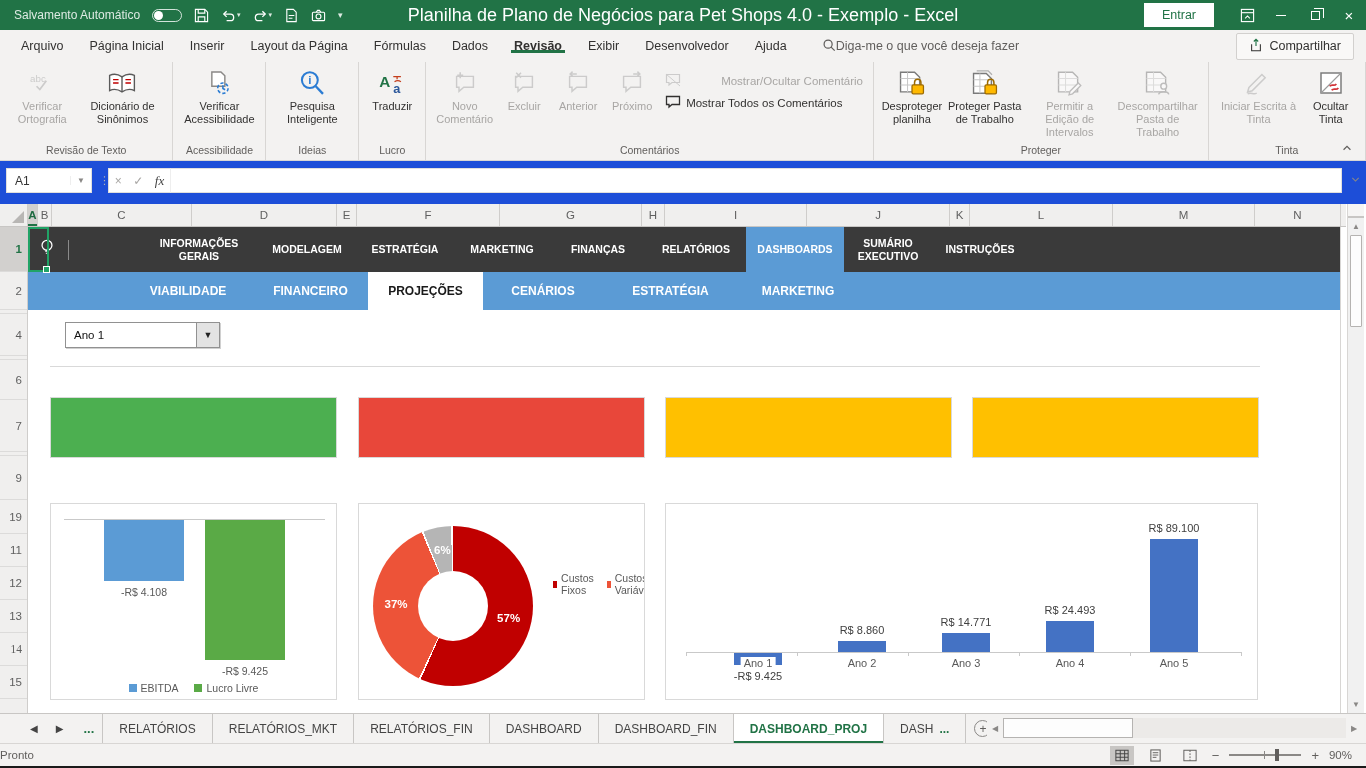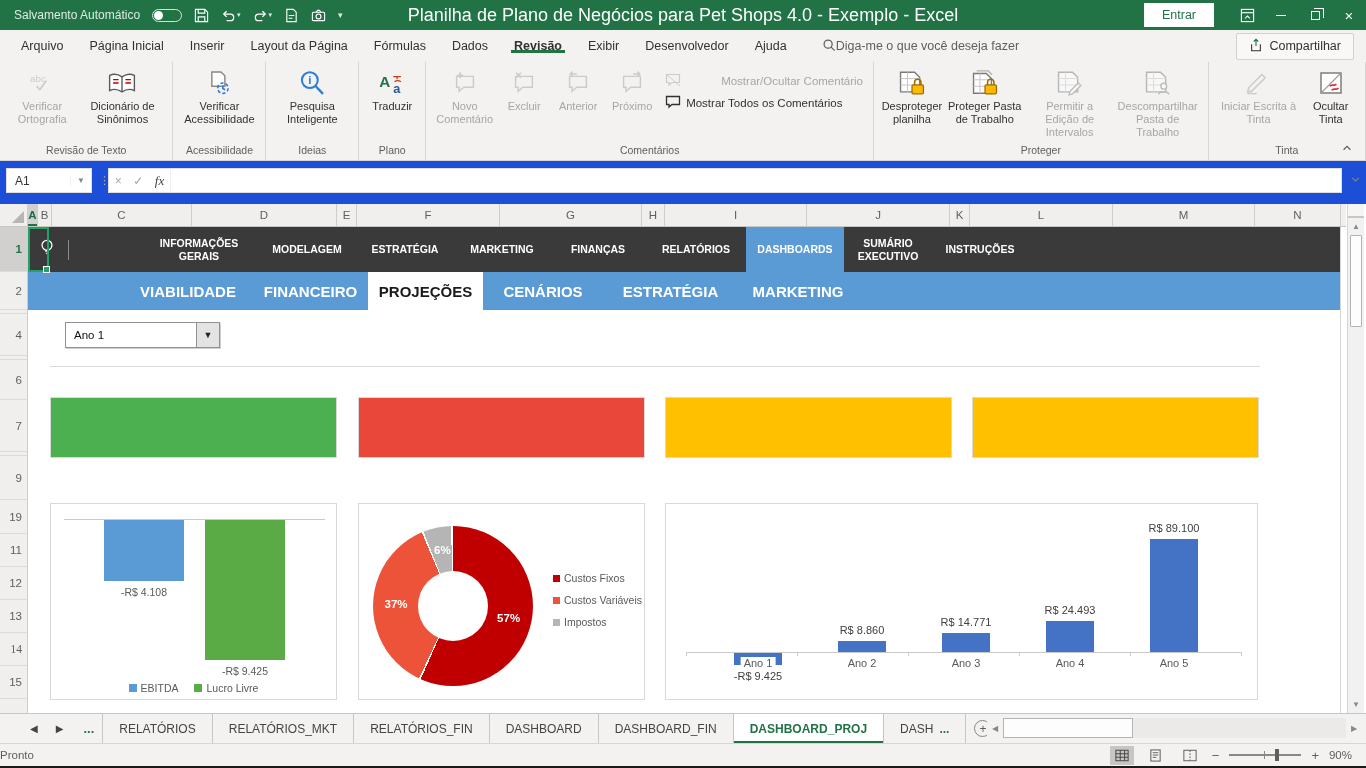--- a/index.html
+++ b/index.html
@@ -70,38 +70,38 @@
   
   #gridcanvas { position:absolute; left:28px; top:227px; width:1313px; height:486px; background:#fff; border-right:1px solid #d8d6d4; overflow:hidden; }
   #wbnav { position:absolute; left:0; top:0; width:1313px; height:45px; background:#3a3a3a; display:flex; align-items:stretch; }
   .brand { display:flex; align-items:center; gap:6px; padding:0 10px 0 10px; width:112px; }
   .brand .bname { color:#fff; font-size:16px; font-weight:bold; letter-spacing:.5px; }
   .brand .bsep { width:1px; height:20px; background:#8a8a8a; }
   .brand .btag { color:#c8c8c8; font-size:6.5px; line-height:7.5px; }
   .wbitem { display:flex; align-items:center; justify-content:center; text-align:center; color:#fff; font-size:10.5px; font-weight:bold; line-height:13px; cursor:pointer; }
   .wbitem.active { background:#5b9bd5; }
   #subnav { position:absolute; left:0; top:45px; width:1313px; height:38px; background:#5b9bd5; display:flex; align-items:stretch; padding-left:95px; }
-  .snitem { display:flex; align-items:center; justify-content:center; color:#fff; font-size:15px; font-weight:bold; cursor:pointer; }
+  .snitem { display:flex; align-items:center; justify-content:center; color:#fff; font-size:12px; font-weight:bold; cursor:pointer; }
   .snitem.active { background:#fff; color:#1a1a1a; }
   #selbox { position:absolute; left:0; top:0; width:21px; height:45px; border:2px solid #21a366; z-index:5; }
   #selbox:after { content:""; position:absolute; right:-3px; bottom:-3px; width:5px; height:5px; background:#21a366; border:1px solid #fff; }
   #yeardd { position:absolute; left:37px; top:95px; width:155px; height:26px; background:#fff; border:1px solid #919191; box-shadow:1px 1px 0 #d0d0d0; display:flex; align-items:center; font-size:11.5px; color:#111; }
   #yeardd span:first-child { padding-left:8px; }
   .dd-btn { margin-left:auto; width:23px; height:100%; background:#e3e3e3; border-left:1px solid #919191; display:flex; align-items:center; justify-content:center; font-size:9px; color:#222; }
   .hline { position:absolute; left:22px; top:139px; width:1210px; height:1px; background:#d9d9d9; }
   .kpi-title { position:absolute; top:146px; font-size:13px; font-weight:bold; color:#111; }
   .kpi-card { position:absolute; top:170px; width:287px; height:61px; border:1px solid #d9d9d9; display:flex; align-items:center; justify-content:center; color:#fff; font-size:30px; font-weight:bold; }
   .chart-title { position:absolute; top:247px; font-size:13.5px; font-weight:bold; color:#111; }
   .chart-box { position:absolute; top:276px; height:197px; background:#fff; border:1px solid #d9d9d9; overflow:hidden; }
   .cb-label { position:absolute; font-size:10.5px; color:#595959; white-space:nowrap; transform:translateX(-50%); }
   .cb-bar { position:absolute; }
   .legend-row { position:absolute; left:0; right:0; display:flex; justify-content:center; gap:16px; font-size:10.5px; color:#595959; }
   .legend-row .li, .legend-col .li { display:flex; align-items:center; gap:4px; }
   .lsq { width:8px; height:8px; display:inline-block; }
-  .legend-col { position:absolute; display:flex; flex-direction:column; gap:10px; font-size:10.5px; color:#595959; }
+  .legend-col { position:absolute; display:flex; gap:10px; font-size:10.5px; color:#595959; }
   .donut { position:absolute; border-radius:50%; }
   .donut-hole { position:absolute; border-radius:50%; background:#fff; }
   .donut-label { position:absolute; color:#fff; font-size:11.5px; font-weight:bold; transform:translate(-50%,-50%); }
   .axis-line { position:absolute; background:#c9c9c9; }
   .tickv { position:absolute; width:1px; height:4px; background:#c9c9c9; }
   .val-label { position:absolute; font-size:11px; color:#404040; white-space:nowrap; transform:translateX(-50%); }
   .cat-label { position:absolute; font-size:11px; color:#595959; white-space:nowrap; transform:translateX(-50%); z-index:3; }
 
   
   #vscroll { position:absolute; left:1347px; top:204px; width:17px; height:509px; background:#f1f1f1; border-left:1px solid #d8d6d4; }
@@ -295,21 +295,21 @@
             <span class="bicon">
               <svg width="28" height="24" viewBox="0 0 22 18">
                 <text x="1" y="12" font-size="12" font-weight="bold" fill="#217346">A</text>
                 <text x="12" y="16.5" font-size="10" font-weight="bold" fill="#2b579a">a</text>
                 <path d="M12 4h6M15 4v2M13 8c1.5-1 3.5-1 5 0" fill="none" stroke="#c43e1c" stroke-width="1"></path>
               </svg>
             </span>
             <span>Traduzir</span>
           </div>
         </div>
-        <div class="rlabel">Plano</div>
+        <div class="rlabel">Lucro</div>
       </div>
       <div class="rgroup">
         <div class="rbtns">
           <div class="bigbtn disabled">
             <span class="bicon">
               <svg width="26" height="24" viewBox="0 0 20 20">
                 <path d="M3 4.5h14v9h-8l-4 3.5v-3.5H3z" fill="none" stroke="currentColor" stroke-width="1.2"></path>
                 <path d="M6 1v5M3.5 3.5h5" stroke="currentColor" stroke-width="1.3"></path>
               </svg>
             </span>

